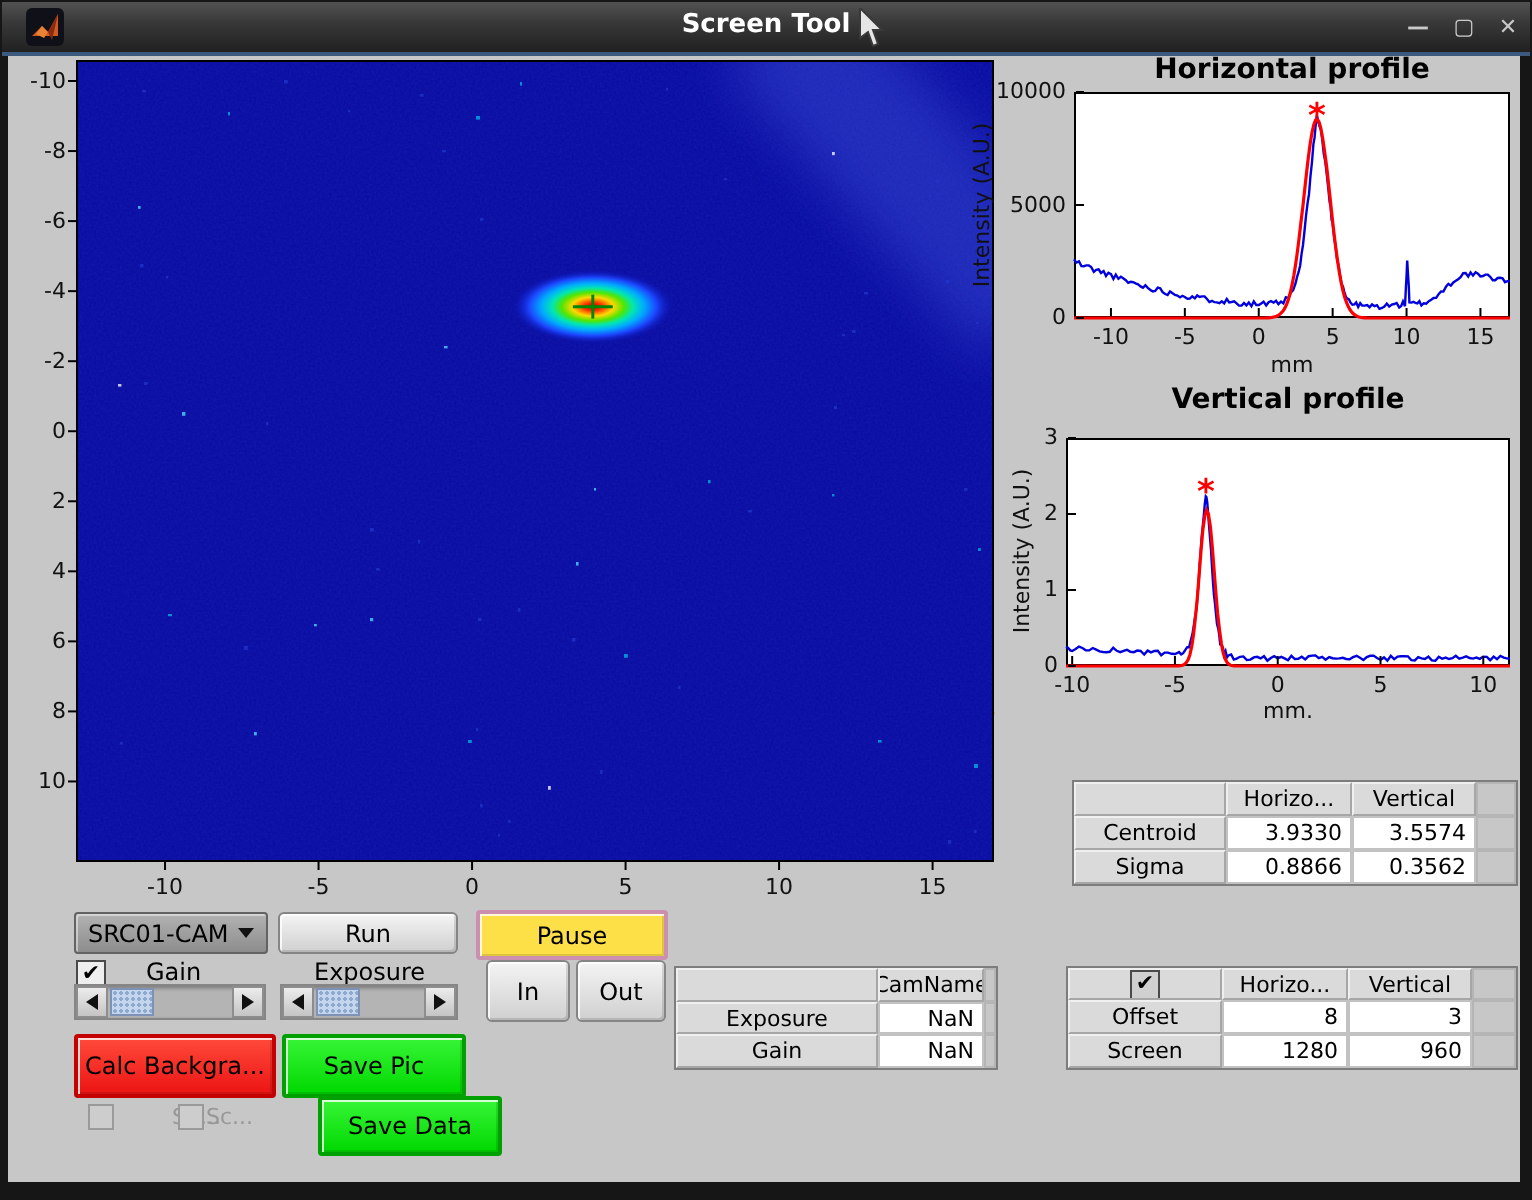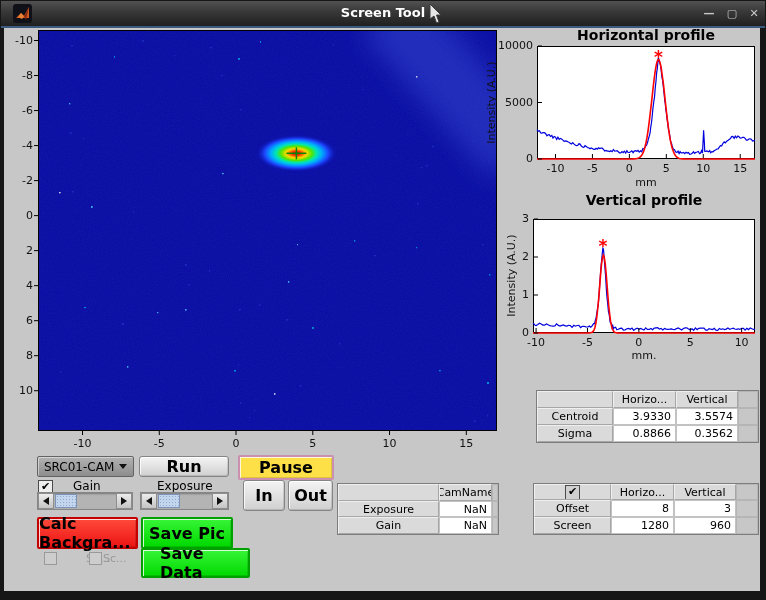--- a/index.html
+++ b/index.html
@@ -15,23 +15,23 @@
   .tick-label{position:absolute;font-size:11px;color:#111;white-space:nowrap;}
   .ptitle{position:absolute;font-weight:bold;font-size:14px;text-align:center;color:#000;}
   .axlabel{position:absolute;font-size:11px;text-align:center;color:#111;}
   .ylab{transform:rotate(-90deg);}
   .uitable{position:absolute;display:grid;background:#a3a3a3;border:1px solid #7d7d7d;}
   .uitable .hc{background:#dadada;border:1px solid #a6a6a6;border-top-color:#efefef;border-left-color:#efefef;
     font-size:11px;color:#000;display:flex;align-items:center;justify-content:center;overflow:hidden;}
   .uitable .dc{background:#ffffff;border:1px solid #c2c2c2;font-size:11px;color:#000;
     display:flex;align-items:center;justify-content:flex-end;padding-right:4px;}
   .uitable .fc{background:#c7c7c7;border:1px solid #b5b5b5;}
-  .btn{position:absolute;display:flex;align-items:center;justify-content:center;font-size:16px;color:#000;
+  .btn{position:absolute;display:flex;align-items:center;justify-content:center;font-size:12px;color:#000;
     background:linear-gradient(180deg,#f4f4f4,#d0d0d0);border:1px solid #858585;border-radius:3px;
-    box-shadow:inset 1px 1px 0 rgba(255,255,255,.8), inset -1px -1px 0 rgba(0,0,0,.12);cursor:default;font-weight:bold;}
+    box-shadow:inset 1px 1px 0 rgba(255,255,255,.8), inset -1px -1px 0 rgba(0,0,0,.12);cursor:default;}
   .btn.green{background:linear-gradient(180deg,#37f537,#00d800);border:2px solid #00a000;border-radius:2px;}
   .btn.pause{background:#fde047;border:2px solid #cb8fb0;border-radius:2px;}
   .btn.red{background:linear-gradient(180deg,#ff4a3a,#ec1414);border:2px solid #c40000;border-radius:2px;}
   .dropdown{position:absolute;display:flex;align-items:center;justify-content:space-between;
     background:linear-gradient(180deg,#b2b2b2,#8d8d8d);border:1px solid #636363;border-radius:2px;
     font-size:12px;color:#000;padding:0 6px;box-shadow:inset 1px 1px 0 rgba(255,255,255,.45);}
   .dd-arrow{width:0;height:0;border-left:4px solid transparent;border-right:4px solid transparent;border-top:5px solid #111;}
   .ctl-label{position:absolute;font-size:12px;color:#000;white-space:nowrap;}
   .cb{position:absolute;width:13px;height:13px;background:#eeeeee;border:1px solid #4a4a4a;
     font-size:11px;line-height:12px;text-align:center;color:#000;}
@@ -334,20 +334,20 @@
     <div class="sl-btn right">
         <span class="tri-r"></span>
       </div>
   </div>
 
   <div class="btn" style="left:243px;top:480px;width:40px;height:29px;">In</div>
   <div class="btn" style="left:288px;top:480px;width:43px;height:29px;">Out</div>
 
   <div class="btn green" style="left:141px;top:517px;width:88px;height:28px;">Save Pic</div>
   <div class="btn red" style="left:37px;top:517px;width:97px;height:28px;">Calc Backgra...</div>
-  <div class="btn green" style="left:141px;top:548px;width:88px;height:26px;padding-left:17px;">Save Data</div>
+  <div class="btn green" style="left:159px;top:548px;width:88px;height:26px;">Save Data</div>
 
   <div class="cb dis" style="left:44px;top:552px;"></div>
   <div class="dis-label" style="left:58px;top:552px;padding-left:28px;">Su...</div>
   <div class="cb dis" style="left:89px;top:552px;"></div>
   <div class="dis-label" style="left:103px;top:552px;">Sc...</div>
 
 </div>
 
 </body></html>

